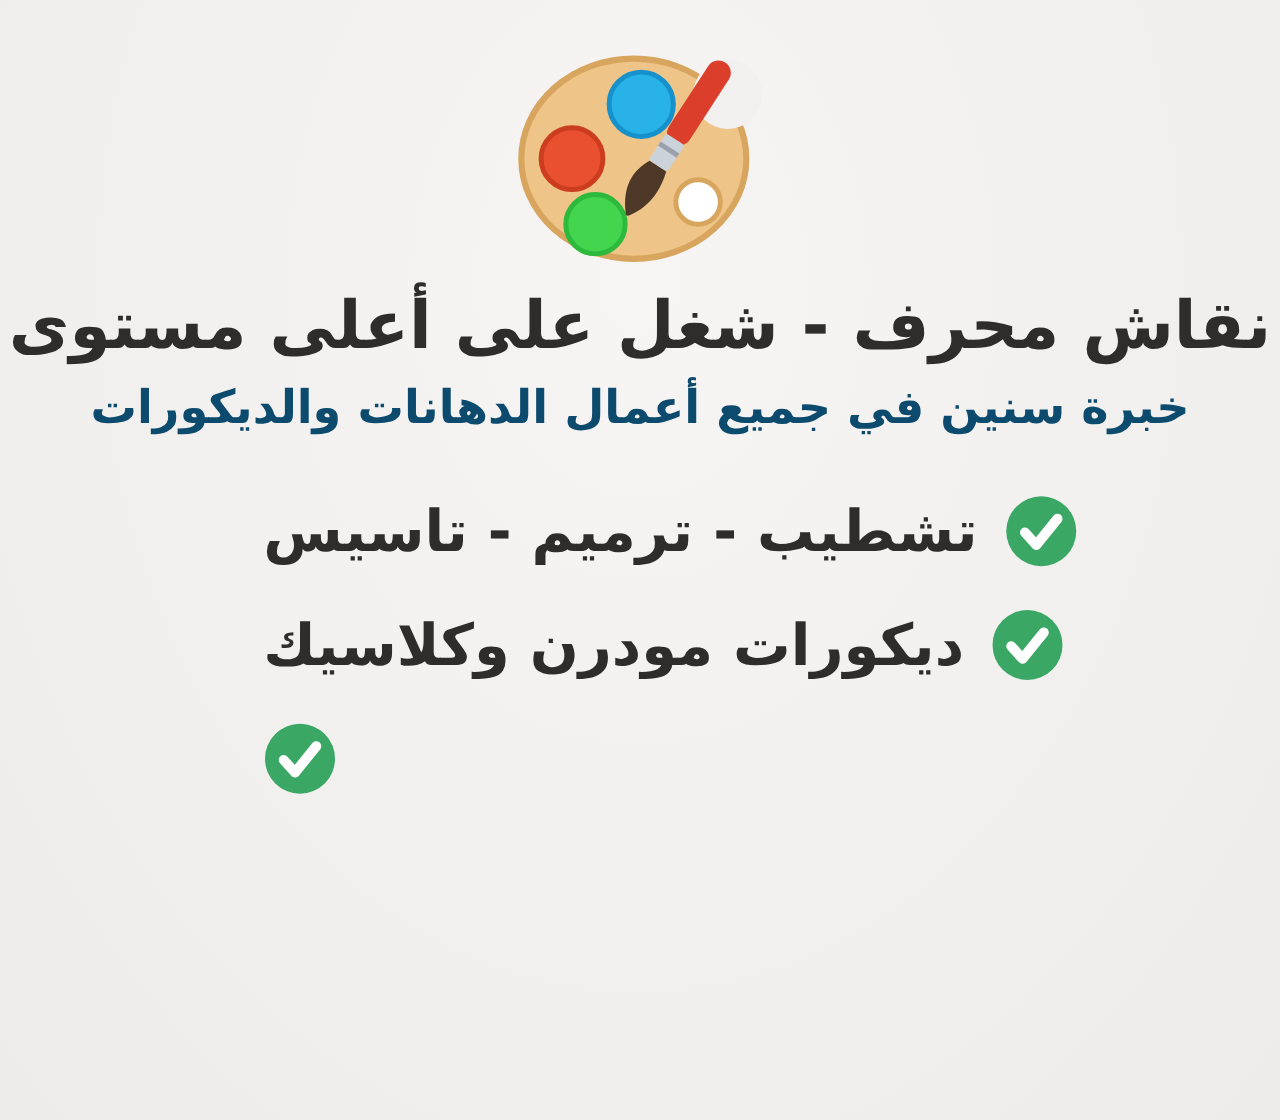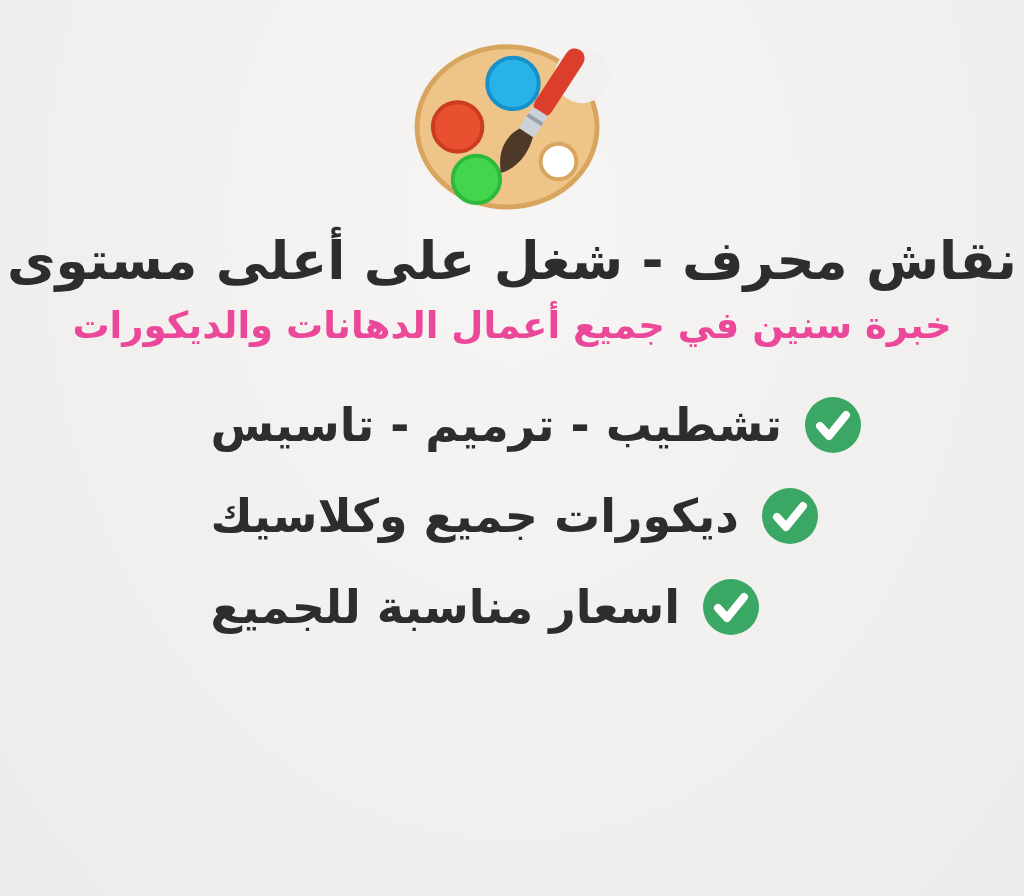--- a/index.html
+++ b/index.html
@@ -36,21 +36,21 @@
     line-height: 1.25;
     text-align: center;
     letter-spacing: 0;
   }
   .subtitle {
     margin: 8px 0 0 0;
     font-size: 37px;
     font-weight: bold;
     line-height: 1.3;
     text-align: left;
-    color: #ec4899;
+    color: #0c4a6e;
   }
   .features {
     list-style: none;
     margin: 46px 162px 0 0;
     padding: 0;
     align-self: flex-start; 
     display: flex;
     flex-direction: column;
     align-items: flex-end; 
     gap: 33px;
@@ -121,27 +121,26 @@
       </span>
       <span class="feature-label">تشطيب - ترميم - تاسيس</span>
     </li>
     <li class="feature-row">
       <span class="check-badge">
         <svg viewBox="0 0 58 58" xmlns="http://www.w3.org/2000/svg">
           <circle cx="29" cy="29" r="28" fill="#3aa765"></circle>
           <path d="M16 30 L25 40 L42 19" fill="none" stroke="#ffffff" stroke-width="8" stroke-linecap="round" stroke-linejoin="round"></path>
         </svg>
       </span>
-      <span class="feature-label">ديكورات جميع وكلاسيك</span>
+      <span class="feature-label">ديكورات مودرن وكلاسيك</span>
     </li>
     <li class="feature-row">
       <span class="check-badge">
         <svg viewBox="0 0 58 58" xmlns="http://www.w3.org/2000/svg">
           <circle cx="29" cy="29" r="28" fill="#3aa765"></circle>
           <path d="M16 30 L25 40 L42 19" fill="none" stroke="#ffffff" stroke-width="8" stroke-linecap="round" stroke-linejoin="round"></path>
         </svg>
       </span>
-      <span class="feature-label">اسعار مناسبة للجميع</span>
     </li>
   </ul>
 
 
 </div>
 
 </body></html>

